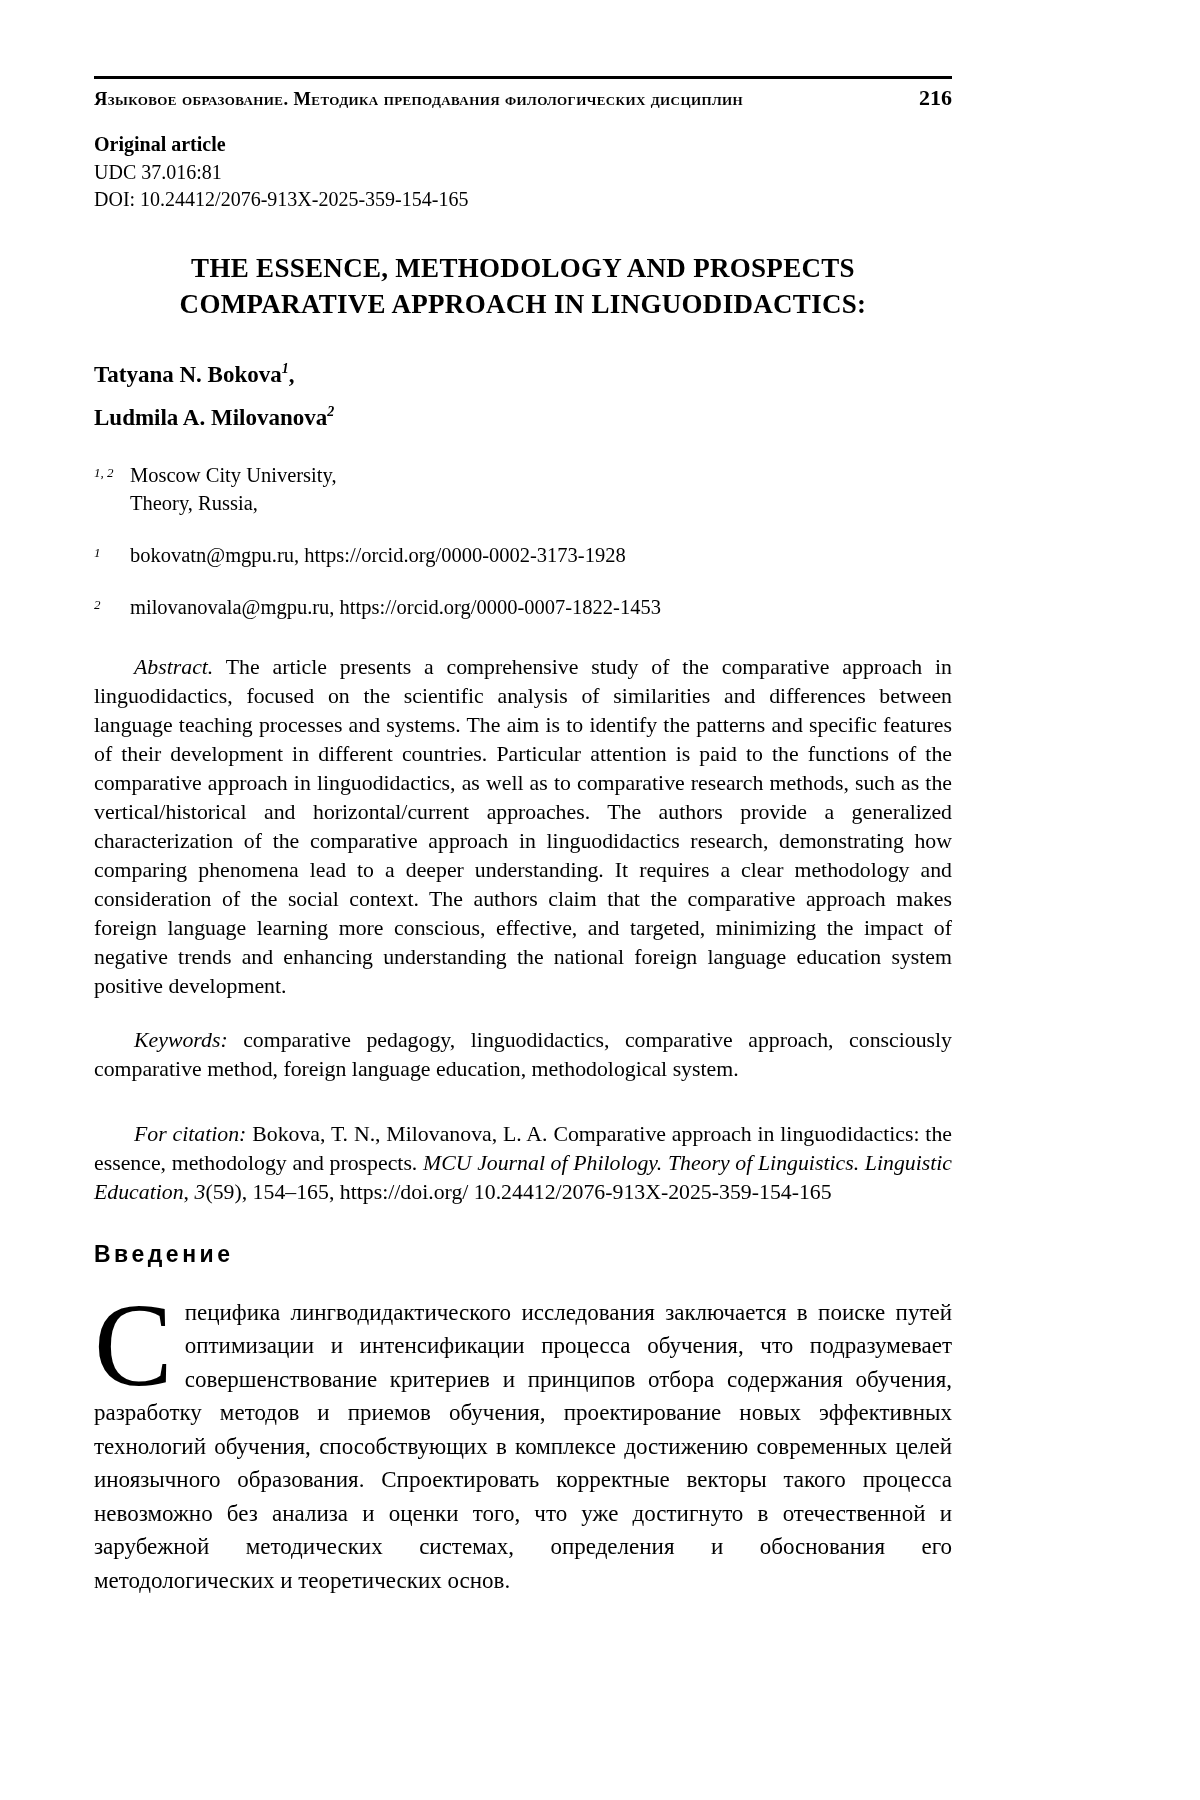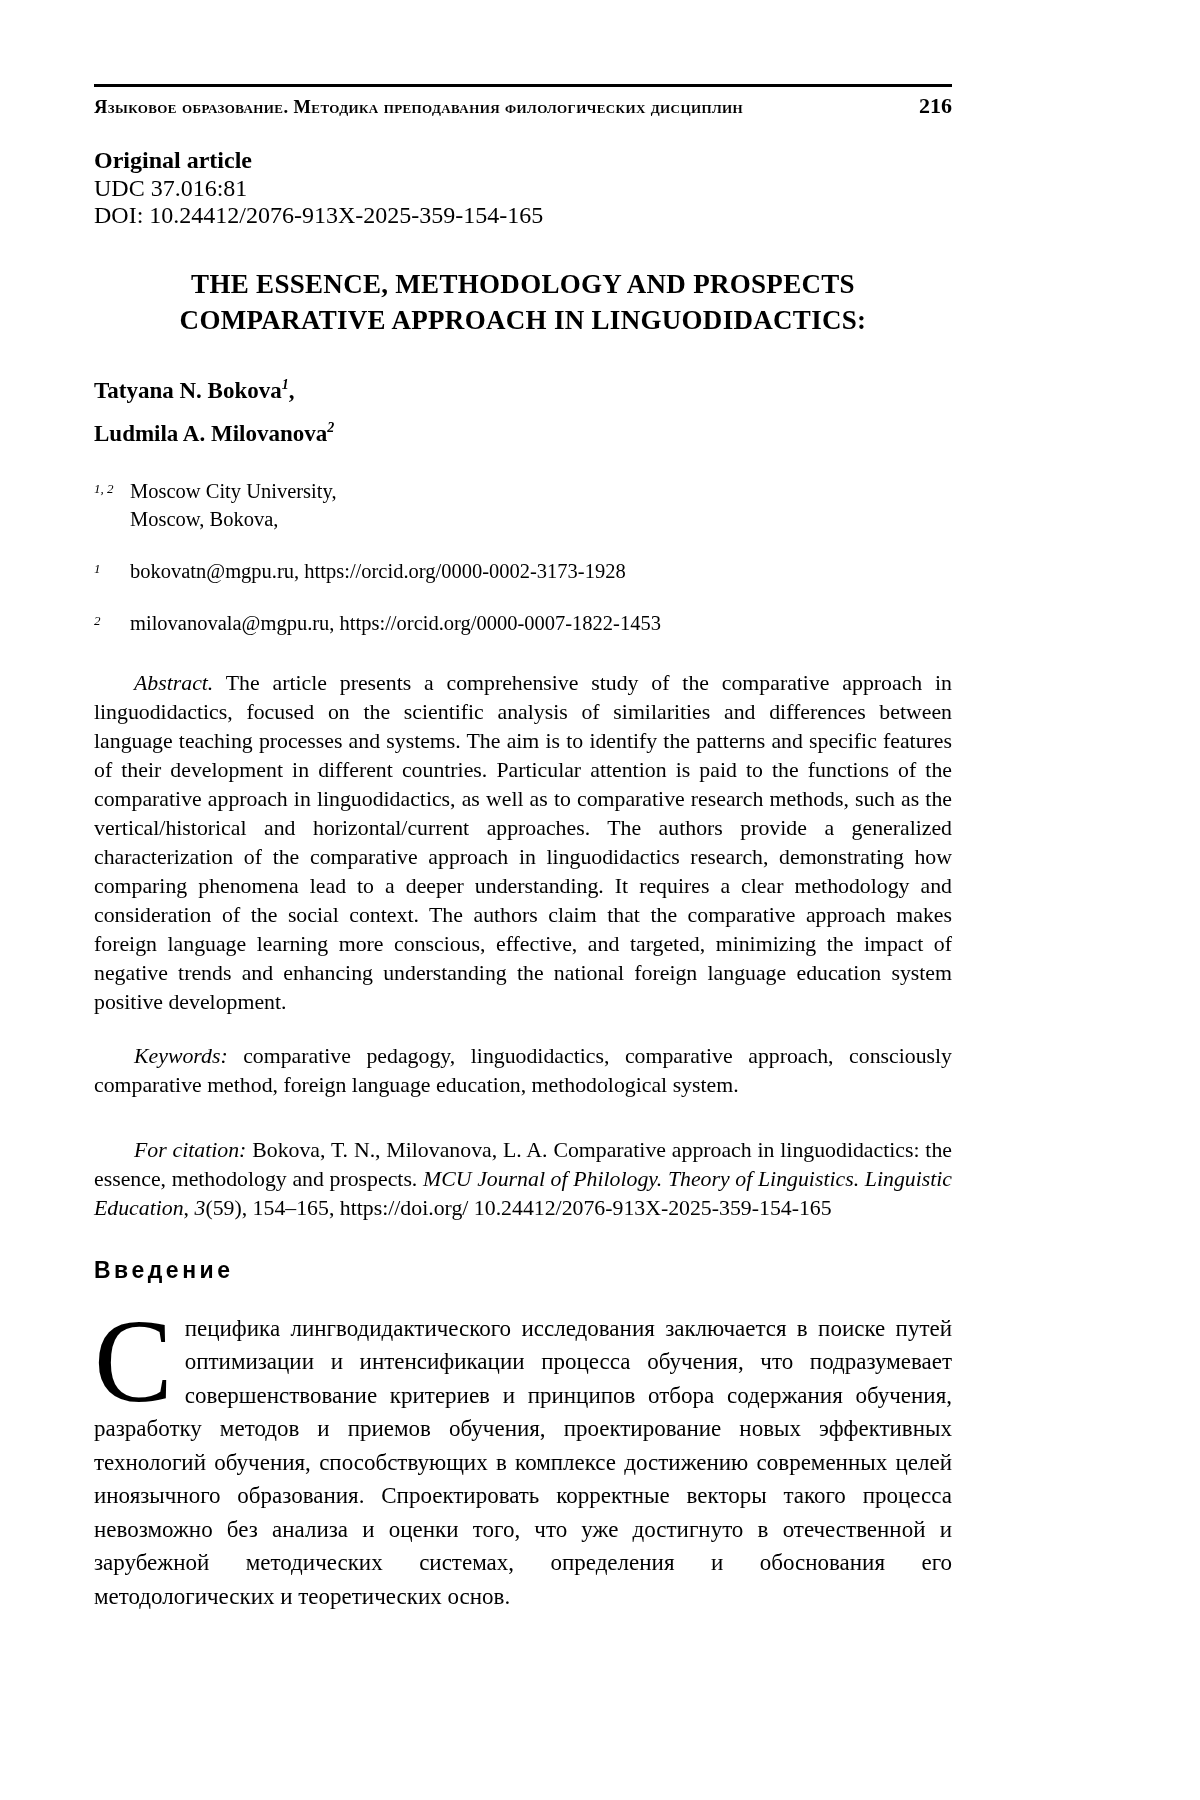--- a/index.html
+++ b/index.html
@@ -8,21 +8,21 @@
     height: 1800px;
     background: #ffffff;
     color: #000000;
     font-family: "Liberation Serif", serif;
     position: relative;
     overflow: hidden;
   }
   .page {
     position: absolute;
     left: 94px;
-    top: 8px;
+    top: 0;
     width: 858px;
   }
 
   
   .rule {
     margin-top: 76px;
     border-top: 3px solid #000;
   }
   .runhead-row {
     display: flex;
@@ -35,21 +35,21 @@
     font-weight: bold;
     font-size: 18.5px;
     letter-spacing: 0.4px;
   }
   .pagenum {
     font-weight: bold;
     font-size: 22px;
   }
 
   
-  .meta { margin-top: 28px; font-size: 24px; line-height: 27.5px; }
+  .meta { margin-top: 20px; font-size: 20px; line-height: 27.5px; }
   .meta .type { font-weight: bold; }
 
   
   .title {
     margin-top: 36px;
     text-align: center;
     font-weight: bold;
     font-size: 27px;
     line-height: 36px;
     letter-spacing: 0.3px;
@@ -133,21 +133,21 @@
   <div class="authors">
     <div><span>Tatyana N. Bokova</span><sup>1</sup><span>,</span></div>
     <div><span>Ludmila A. Milovanova</span><sup>2</sup><span></span></div>
   </div>
 
   <div class="affils">
     <div class="affil-row">
       <span class="affil-marker">1, 2</span>
       <span class="affil-text">
         <span>Moscow City University,</span><br>
-        <span>Moscow, Bokova,</span>
+        <span>Theory, Russia,</span>
       </span>
     </div>
     <div class="affil-row">
       <span class="affil-marker">1</span>
       <span class="affil-text">bokovatn@mgpu.ru, https://orcid.org/0000-0002-3173-1928</span>
     </div>
     <div class="affil-row">
       <span class="affil-marker">2</span>
       <span class="affil-text">milovanovala@mgpu.ru, https://orcid.org/0000-0007-1822-1453</span>
     </div>

